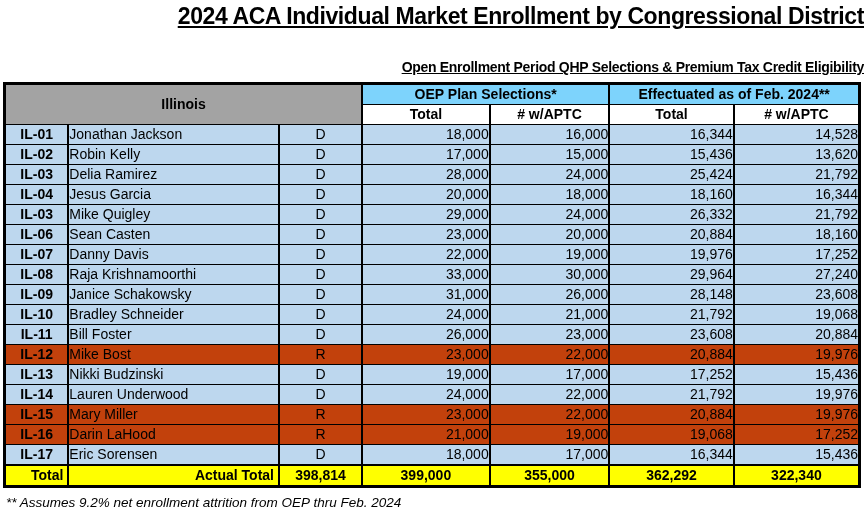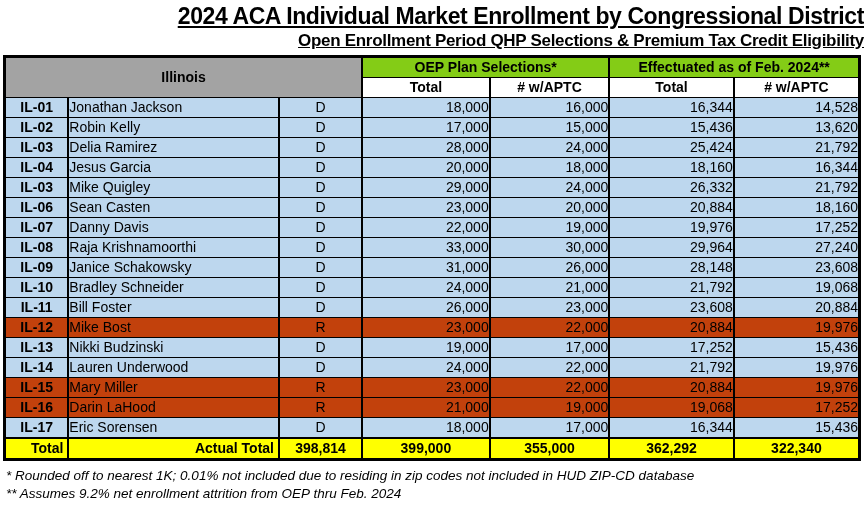--- a/index.html
+++ b/index.html
@@ -9,21 +9,21 @@
     font-family:"Liberation Sans", sans-serif;
     color:#000;
     overflow:hidden;
     position:relative;
   }
   .title-block{text-align:right;padding-top:3px;text-decoration:underline;}
   .main-title{
     font-size:23px;font-weight:bold;letter-spacing:-0.4px;line-height:27px;
   }
   .sub-title{
-    font-size:17px;font-weight:bold;letter-spacing:-0.3px;line-height:21px;
+    font-size:14px;font-weight:bold;letter-spacing:-0.3px;line-height:21px;margin-top:27px;
   }
   .source-line{
     font-size:17px;font-weight:bold;letter-spacing:-0.3px;line-height:22px;
   }
   table.enroll{
     border-collapse:collapse;
     table-layout:fixed;
     width:858px;
     margin:4px 0 0 3px;
     border:3px solid #000;
@@ -44,21 +44,21 @@
   .col-party{width:82px;}
   .col-n1{width:126px;}
   .col-n2{width:118px;}
   .col-n3{width:123px;}
   .col-n4{width:124px;}
   th.state-cell{
     font-size:30px;font-weight:bold;text-align:center;background:#a3a3a3;
     border-bottom-width:2px;
   }
   th.group-header{
-    font-size:15px;font-weight:bold;text-align:center;background:#84cc16;height:19px;
+    font-size:15px;font-weight:bold;text-align:center;background:#7dd3fc;height:19px;
   }
   th.sub-header{
     font-size:15px;font-weight:bold;text-align:center;background:#fff;height:19px;
     border-bottom-width:2px;
   }
   td.district{font-weight:bold;text-align:center;}
   td.name{text-align:left;padding-left:6px;}
   td.party{text-align:center;}
   td.num{text-align:right;padding-right:6px;}
   tr.dem td{background:#BDD7EE;}
@@ -284,15 +284,14 @@
       <td class="num">398,814</td>
       <td class="num">399,000</td>
       <td class="num">355,000</td>
       <td class="num">362,292</td>
       <td class="num">322,340</td>
     </tr>
   </tfoot>
 </table>
 
 <div class="footnotes">
-  <div>* Rounded off to nearest 1K; 0.01% not included due to residing in zip codes not included in HUD ZIP-CD database</div>
   <div>** Assumes 9.2% net enrollment attrition from OEP thru Feb. 2024</div>
 </div>
 
 </body></html>

